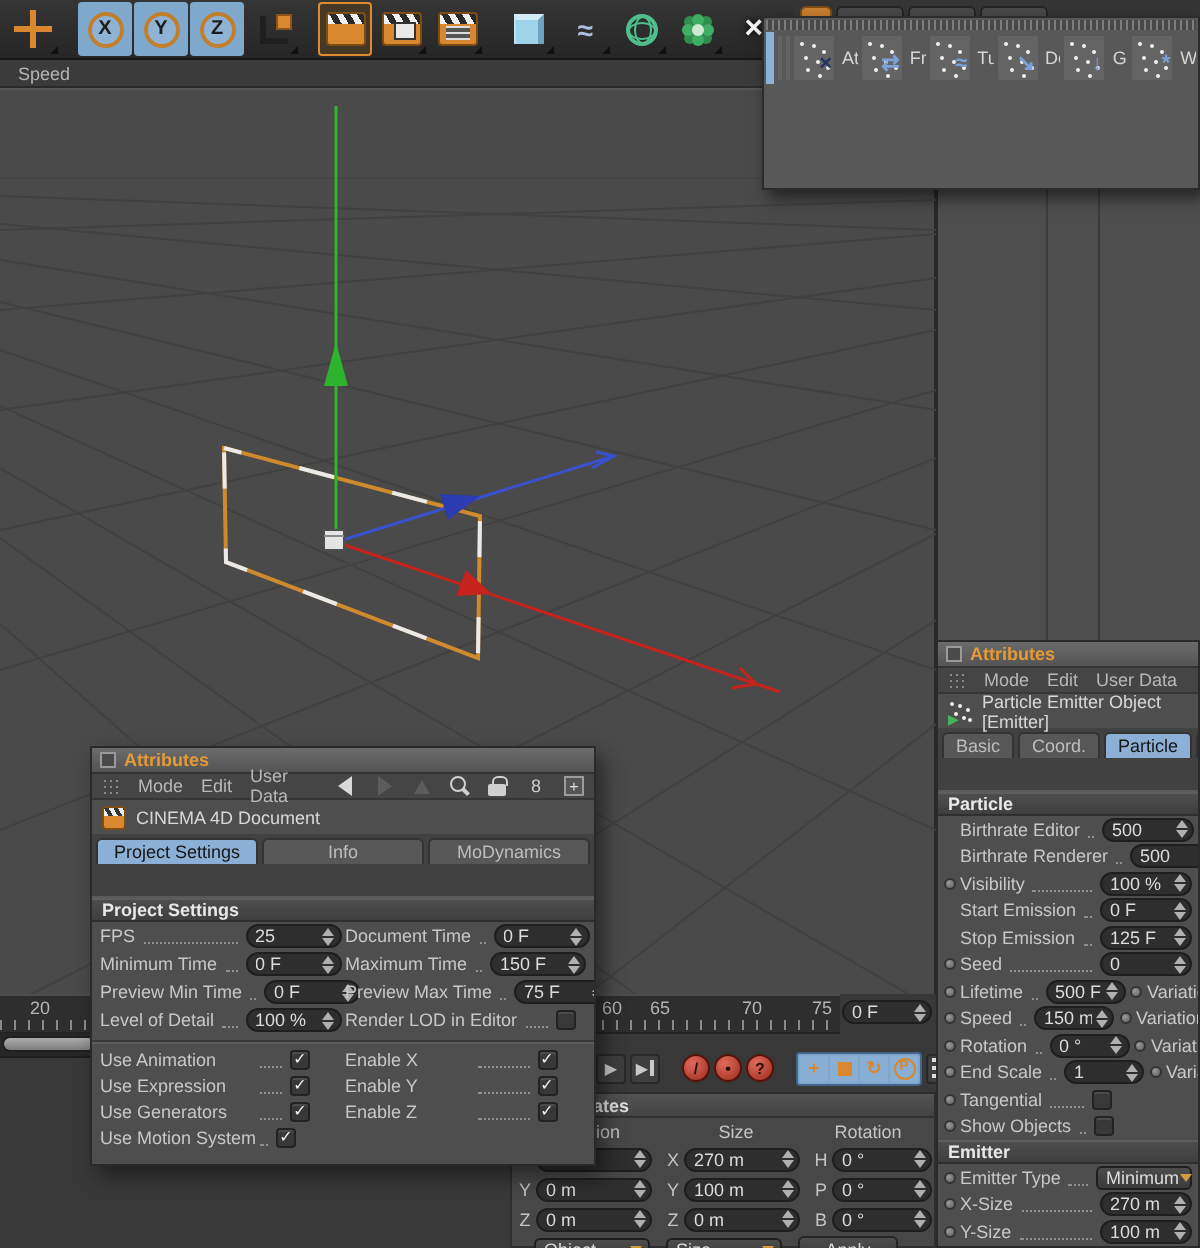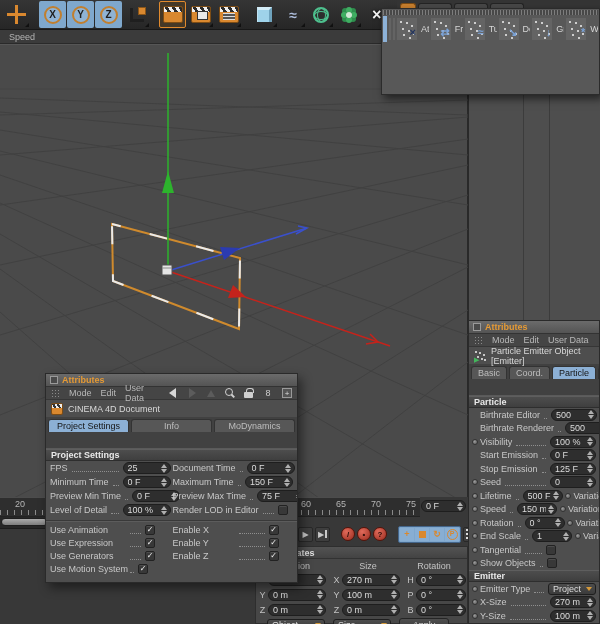--- a/index.html
+++ b/index.html
@@ -282,21 +282,21 @@
 
   <div class="managers">
     <div class="mv" style="left:54px"></div>
     <div class="mv" style="left:80px"></div>
   </div>
 
   <div class="bottombar">
     <div class="ruler">
       <span class="rnum" style="left:15px">20</span>
       <span class="rnum" style="left:301px">60</span>
-      <span class="rnum" style="left:336px">65</span>
+      <span class="rnum" style="left:325px">65</span>
       <span class="rnum" style="left:371px">70</span>
       <span class="rnum" style="left:406px">75</span>
       <span class="rticks"></span>
     </div>
     <div class="framebox val">
       <span class="vtext">0 F</span>
         <span class="sp"></span>
     </div>
     <div class="hslider">
         <i></i>
@@ -565,21 +565,21 @@
     <div class="sect">
         <span>Emitter</span>
       </div>
     <div class="arow">
         <span class="kslot">
           <span class="kdot"></span>
         </span>
         <span class="lbl">Emitter Type</span>
         <span class="leader"></span>
         <span class="dd">
-          <span>Project</span>
+          <span>Minimum</span>
         </span>
       </div>
     <div class="arow">
         <span class="kslot">
           <span class="kdot"></span>
         </span>
         <span class="lbl">X-Size</span>
         <span class="leader"></span>
         <span class="val">
           <span class="vtext">270 m</span>

